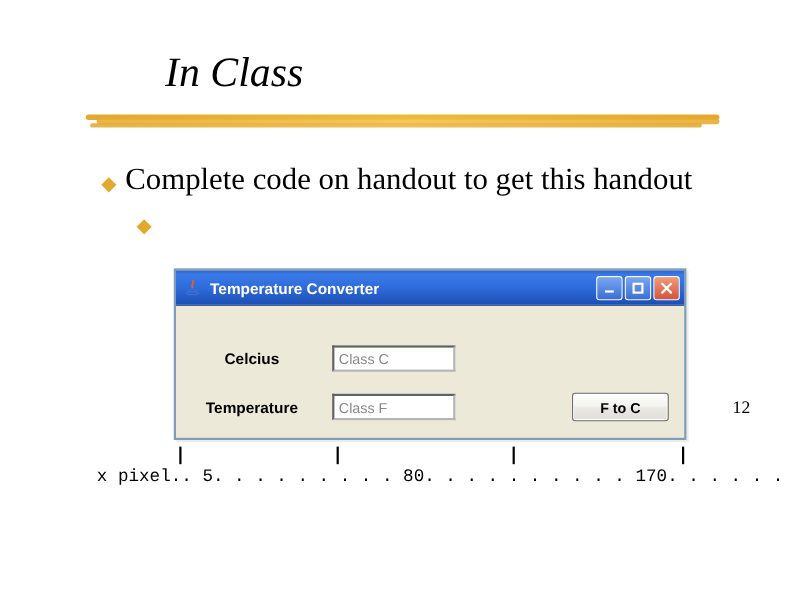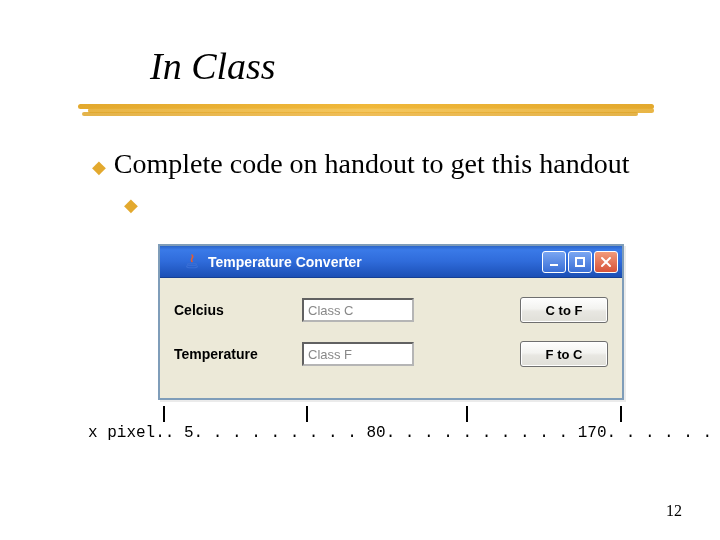--- a/index.html
+++ b/index.html
@@ -1,34 +1,34 @@
 <!DOCTYPE html>
 <html><head>
 <meta charset="utf-8">
 <style>
   * { box-sizing: border-box; margin: 0; padding: 0; }
   html, body { width: 720px; height: 540px; background: #fff; font-family: "Times New Roman", serif; }
-  .slide { position: relative; width: 720px; height: 540px; padding: 0; }
+  .slide { position: relative; width: 720px; height: 400px; padding: 0; }
   .title { position: absolute; left: 150px; top: 44px; font-style: italic; font-size: 38px; color: #000; }
   .divider { position: absolute; top: 104px; left: 78px; width: 576px; height: 12px; }
   .divider .stroke1 { position:absolute; top:0; left:0; width:100%; height:5px; background: linear-gradient(90deg,#e3a92e,#f0b83a,#e3a92e); border-radius:3px; }
   .divider .stroke2 { position:absolute; top:4px; left:10px; width:calc(100% - 10px); height:5px; background: linear-gradient(90deg,#e6ad31,#f3c04a,#e6ad31); border-radius:3px; opacity:0.9; }
   .divider .stroke3 { position:absolute; top:8px; left:4px; width:calc(100% - 20px); height:4px; background: linear-gradient(90deg,#dfa62b,#ecb23a,#dfa62b); border-radius:3px; opacity:0.85; }
   .bullets { position: absolute; left: 92px; top: 148px; font-size: 28px; color:#000; }
   .bullets .b1 { display:flex; align-items:flex-start; }
   .bullets .b2 { display:flex; align-items:flex-start; margin-left: 32px; margin-top: 6px; }
   .diamond { color:#e3a92e; font-size: 18px; margin-right: 8px; margin-top:8px; }
   .app-window { position:absolute; left:158px; top:244px; width:466px; height:156px; border:2px solid #7f9db9; background:#ece9d8; box-shadow: 2px 2px 0 rgba(0,0,0,0.08); }
-  .titlebar { height:32px; background: linear-gradient(180deg,#2a65c9 0%, #3a7ae8 12%, #2f6bda 50%, #1b4fb5 100%); display:flex; align-items:center; padding:0 4px 0 23px; border-bottom:1px solid #153f93; }
+  .titlebar { height:32px; background: linear-gradient(180deg,#2a65c9 0%, #3a7ae8 12%, #2f6bda 50%, #1b4fb5 100%); display:flex; align-items:center; padding:0 4px 0 6px; border-bottom:1px solid #153f93; }
   .app-icon { width:18px; height:18px; margin-right:7px; display:flex; align-items:center; justify-content:center; }
   .app-title { color:#fff; font-family: Tahoma, Arial, sans-serif; font-weight:bold; font-size:14px; flex:1; }
   .win-btn { width:24px; height:22px; margin-left:2px; border:1px solid #fff; border-radius:3px; display:flex; align-items:center; justify-content:center; background: linear-gradient(180deg,#7aa6f2,#3a6fd6); }
   .win-btn.close-btn { background: linear-gradient(180deg,#f29a7a,#d6533a); }
   .win-btn svg { display:block; }
-  .client { padding: 10px 12px; }
+  .client { padding: 26px 12px; text-align: center; }
   .row { display:flex; align-items:center; height:44px; gap: 18px; }
   .lbl { width:112px; font-family: Tahoma, Arial, sans-serif; font-weight:bold; font-size:14px; color:#000; padding-left:2px; }
   .tf { width:112px; height:24px; border:2px inset #b5b5b5; background:#fff; font-family: Tahoma, Arial, sans-serif; font-size:13px; color:#888; padding:0 4px; display:flex; align-items:center; }
   .spacer1 { flex:1; }
   .btn { width:88px; height:26px; border:1px solid #6f6f6f; border-radius:3px; background: linear-gradient(180deg,#fefefe 0%, #f3f3f0 45%, #e8e7e2 55%, #e0dfd8 100%); font-family: Tahoma, Arial, sans-serif; font-weight:bold; font-size:13px; color:#000; display:flex; align-items:center; justify-content:center; box-shadow: inset 0 0 0 1px #fff; margin-right:2px; }
   .tick-row { position:absolute; left:158px; top:406px; width:466px; height:18px; }
   .tick { position:absolute; top:0; width:2px; height:16px; background:#000; }
   .ruler { position:absolute; left:88px; top:424px; font-family: "Courier New", monospace; font-size:16px; color:#000; white-space:pre; letter-spacing:0; }
   .pagenum { position:absolute; right:38px; bottom:20px; font-family:"Times New Roman",serif; font-size:16px; color:#000; }
 </style>
@@ -79,21 +79,20 @@
         <svg width="12" height="12" viewBox="0 0 12 12">
             <path d="M2 2 L10 10 M10 2 L2 10" stroke="#fff" stroke-width="2" stroke-linecap="round"></path>
           </svg>
       </span>
     </div>
     <div class="client">
       <div class="row">
         <span class="lbl">Celcius</span>
         <span class="tf">Class C</span>
         <span class="spacer1"></span>
-        <span class="btn">C to F</span>
       </div>
       <div class="row">
         <span class="lbl">Temperature</span>
         <span class="tf">Class F</span>
         <span class="spacer1"></span>
         <span class="btn">F to C</span>
       </div>
     </div>
   </div>
 

